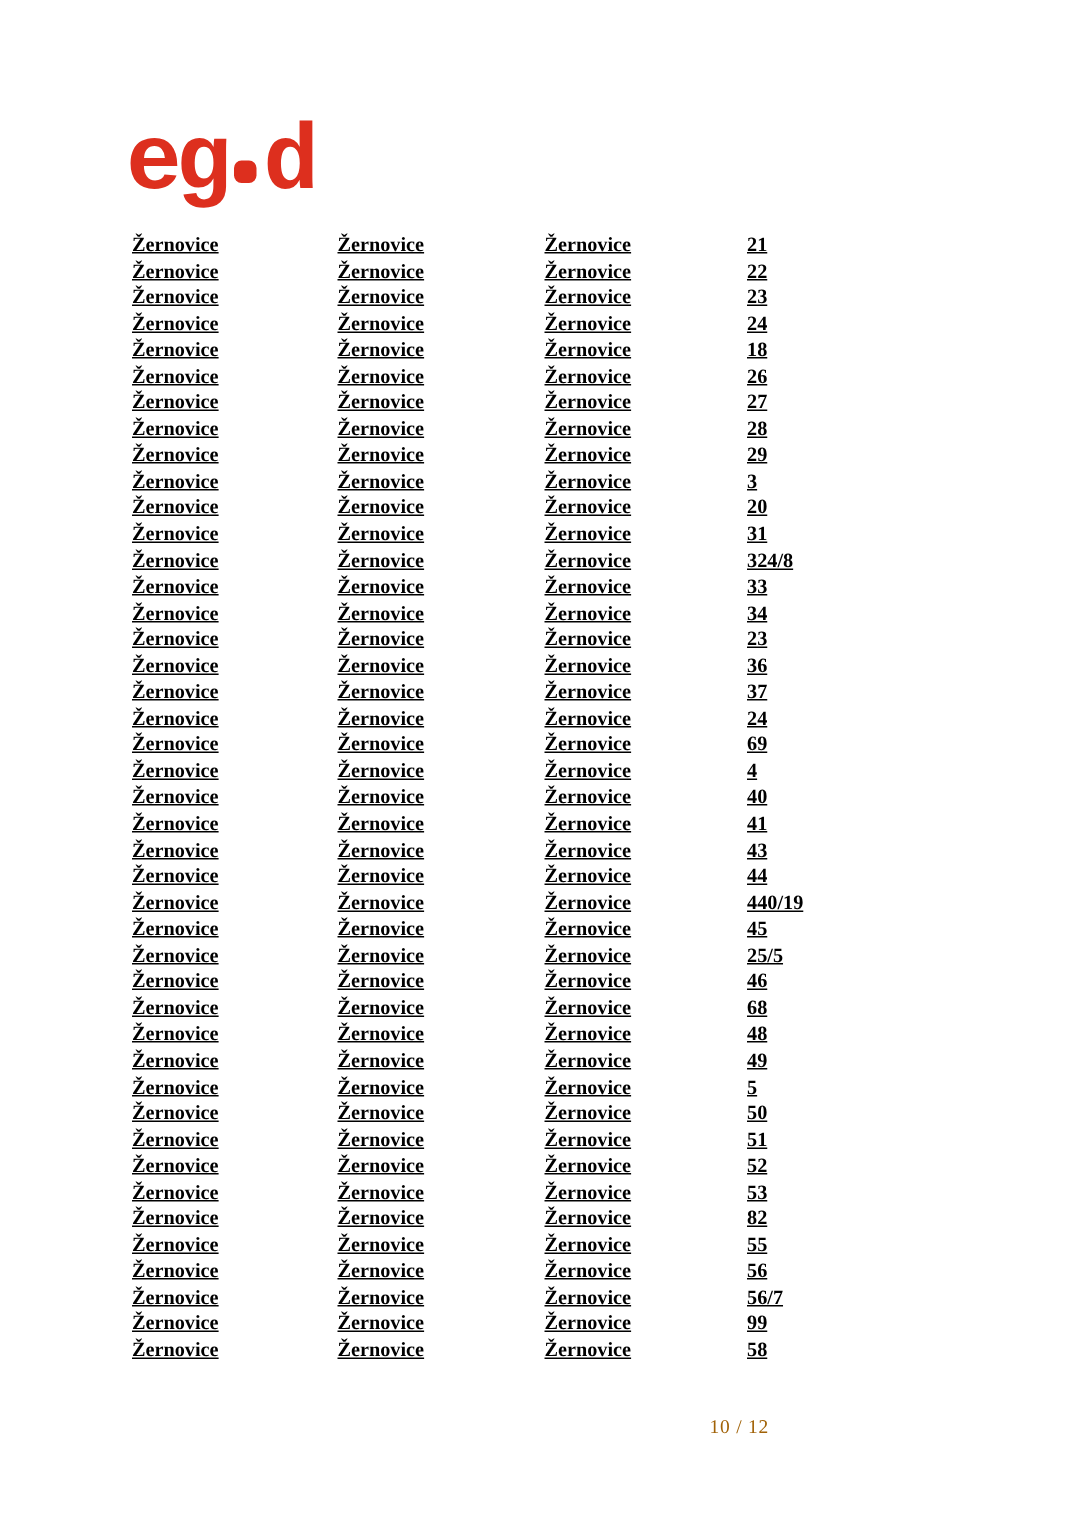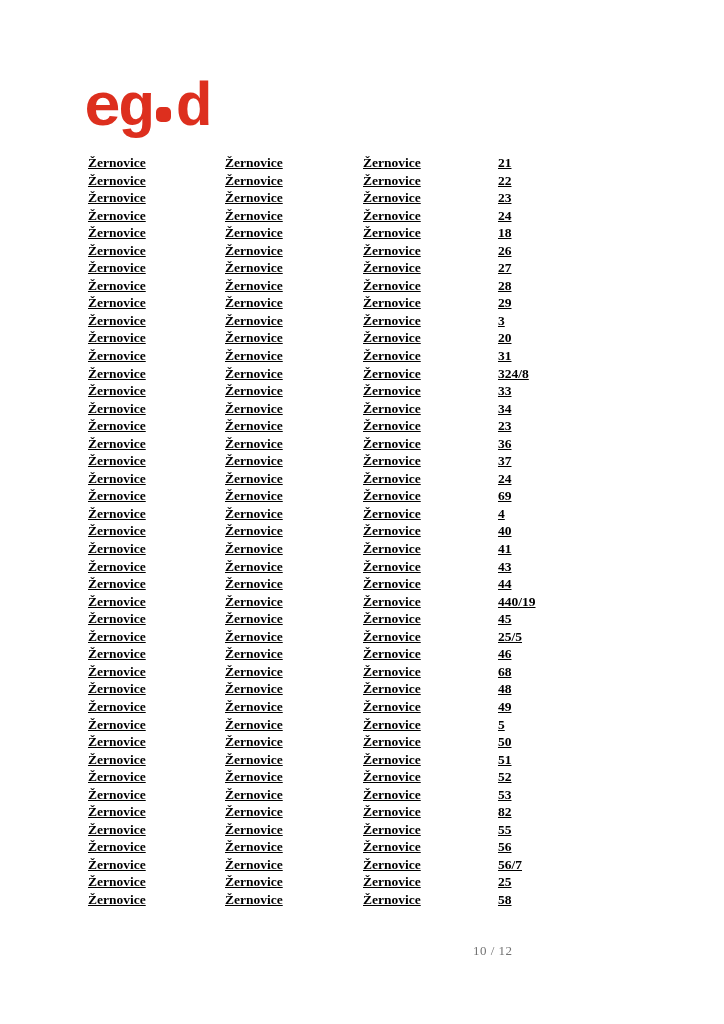--- a/index.html
+++ b/index.html
@@ -62,21 +62,21 @@
     white-space: nowrap;
     color: #000000;
   }
   
   .page-number {
     position: absolute;
     left: 473px;
     top: 943px;
     font-size: 13px;
     letter-spacing: 0.5px;
-    color: #737373;
+    color: #a16207;
   }
 </style>
 </head>
 <body>
 
 <div class="page">
 
   <div class="logo">
     <span class="logo-letters">eg</span>
     <span class="logo-dot"></span>
@@ -327,21 +327,21 @@
       <div class="row">
         <span class="cell c0">Žernovice</span>
         <span class="cell c1">Žernovice</span>
         <span class="cell c2">Žernovice</span>
         <span class="cell c3">56/7</span>
       </div>
       <div class="row">
         <span class="cell c0">Žernovice</span>
         <span class="cell c1">Žernovice</span>
         <span class="cell c2">Žernovice</span>
-        <span class="cell c3">25</span>
+        <span class="cell c3">99</span>
       </div>
       <div class="row">
         <span class="cell c0">Žernovice</span>
         <span class="cell c1">Žernovice</span>
         <span class="cell c2">Žernovice</span>
         <span class="cell c3">58</span>
       </div>
     </div>
 
   <div class="page-number">10 / 12</div>

